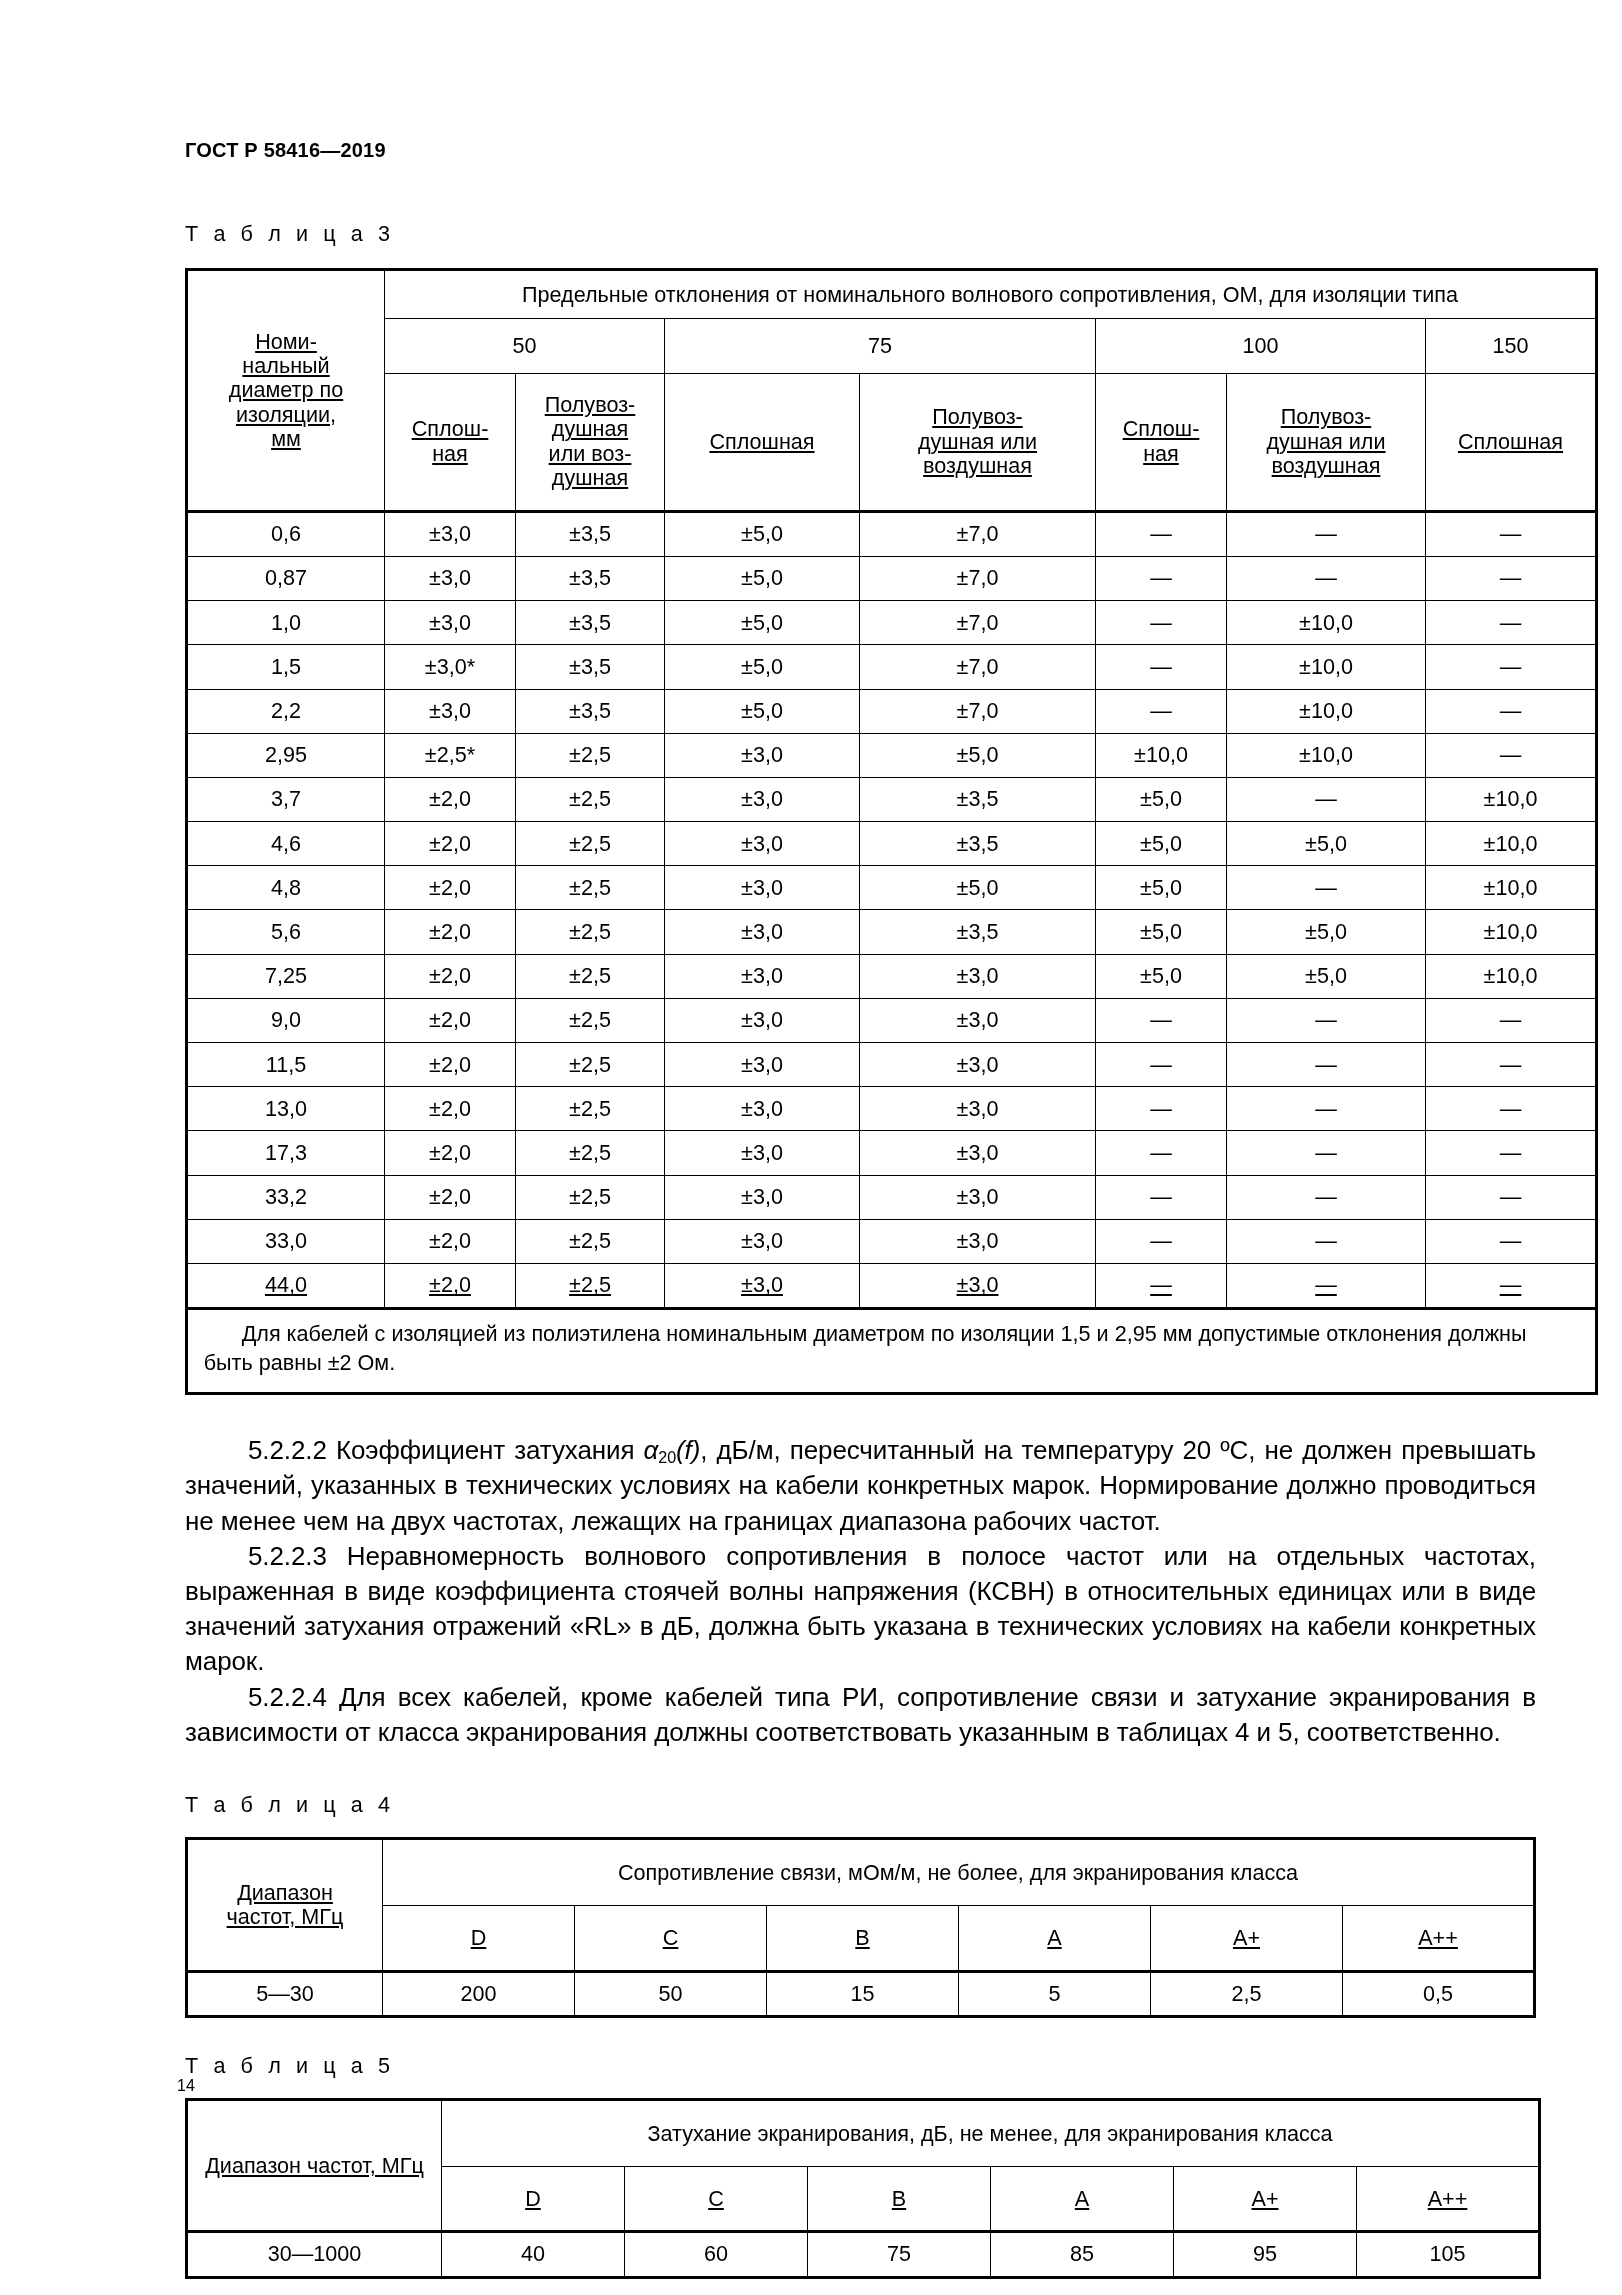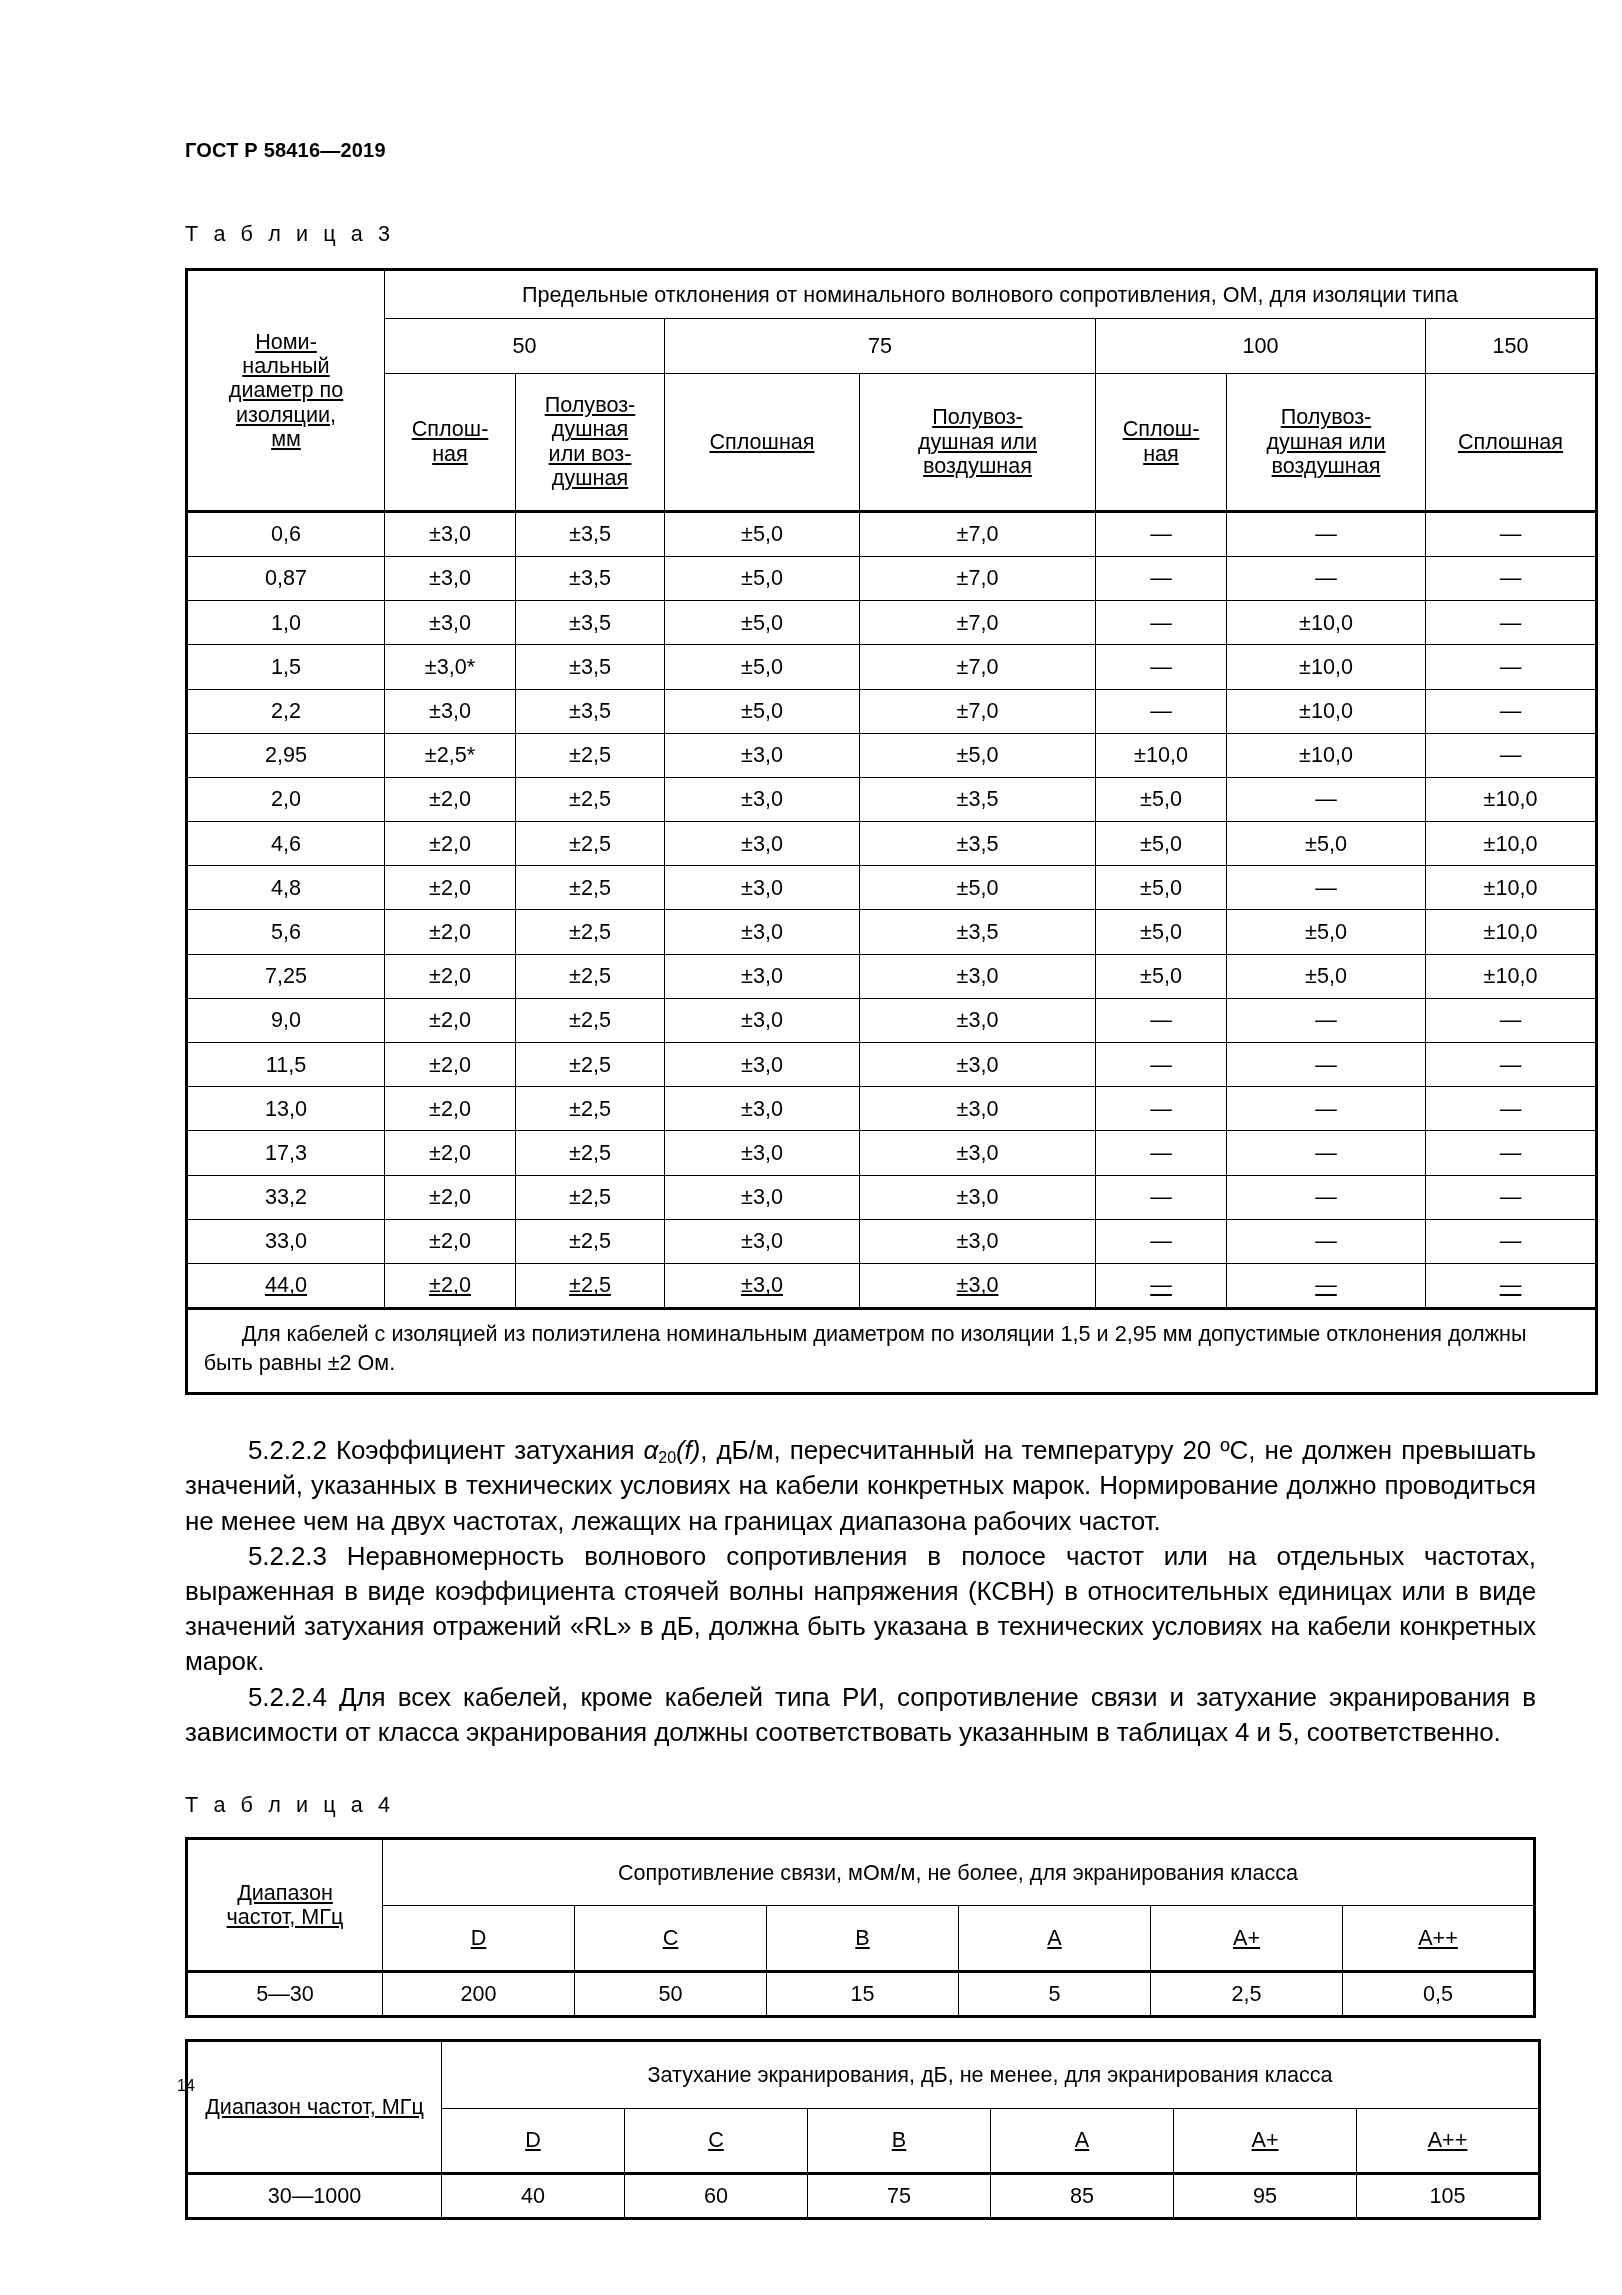--- a/index.html
+++ b/index.html
@@ -221,21 +221,21 @@
             <td class="outer-left">2,95</td>
             <td class="">±2,5*</td>
             <td class="">±2,5</td>
             <td class="">±3,0</td>
             <td class="">±5,0</td>
             <td class="">±10,0</td>
             <td class="">±10,0</td>
             <td class="outer-right">—</td>
           </tr>
           <tr>
-            <td class="outer-left">2,0</td>
+            <td class="outer-left">3,7</td>
             <td class="">±2,0</td>
             <td class="">±2,5</td>
             <td class="">±3,0</td>
             <td class="">±3,5</td>
             <td class="">±5,0</td>
             <td class="">—</td>
             <td class="outer-right">±10,0</td>
           </tr>
           <tr>
             <td class="outer-left">4,6</td>
@@ -389,20 +389,21 @@
             <td class="outer-bottom">200</td>
             <td class="outer-bottom">50</td>
             <td class="outer-bottom">15</td>
             <td class="outer-bottom">5</td>
             <td class="outer-bottom">2,5</td>
             <td class="outer-bottom outer-right">0,5</td>
           </tr>
         </tbody>
     </table>
 
+    <div class="table-caption" id="cap5">Т а б л и ц а  5</div>
 
     <table class="gost tbl-small" id="table5">
       <colgroup>
         <col class="s0">
           <col class="sx">
           <col class="sx">
           <col class="sx">
         <col class="sx">
           <col class="sx">
           <col class="sx">

